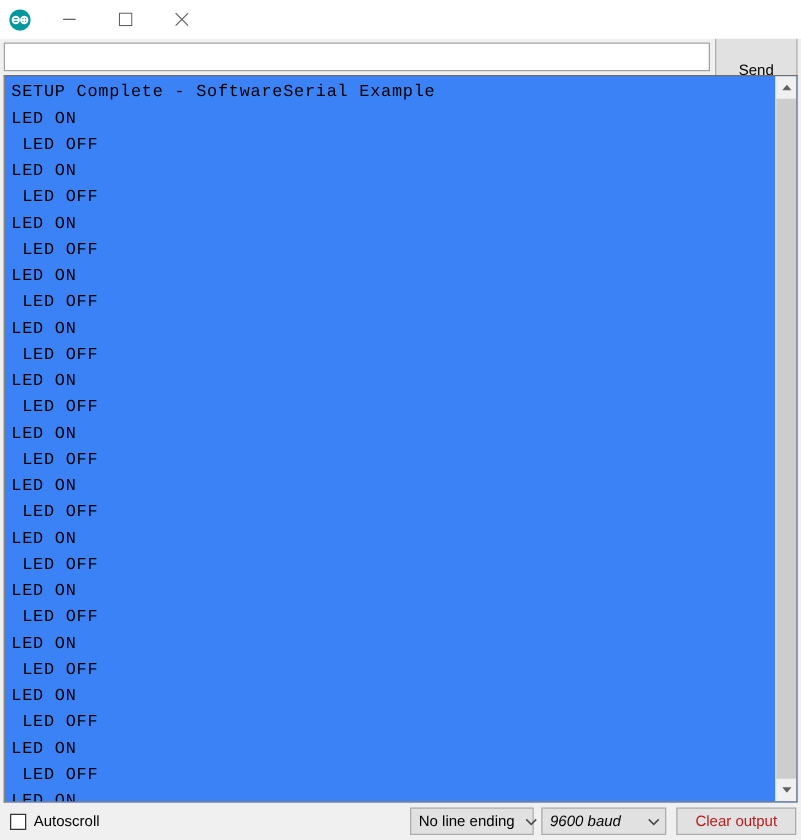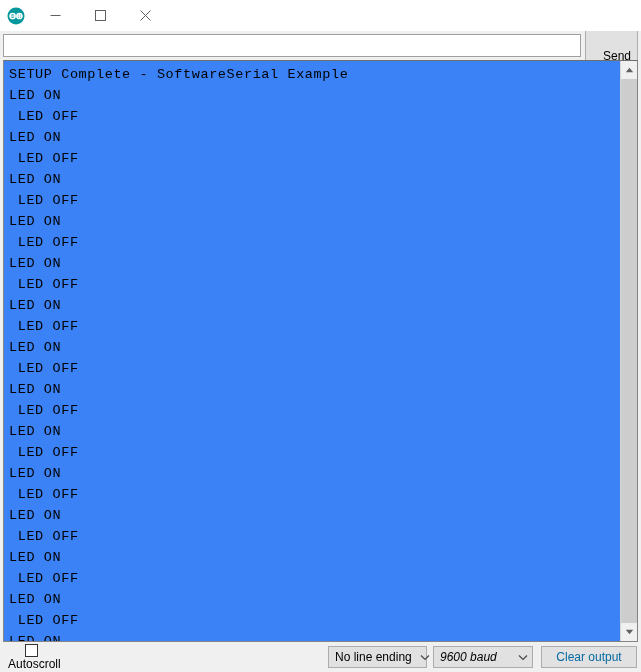--- a/index.html
+++ b/index.html
@@ -89,21 +89,21 @@
     box-sizing: border-box;
     font-family: "Liberation Sans", sans-serif;
     font-size: 12px;
     color: #000;
     padding: 0 4px;
     outline: none;
     margin-right: 4px;
   }
 
   .send-button {
-    width: 53px;
+    width: 66px;
     height: 23px;
     background: #e1e1e1;
     border: 1px solid #adadad;
     box-sizing: border-box;
     font-family: "Liberation Sans", sans-serif;
     font-size: 12px;
     color: #000;
     cursor: default;
     padding: 17px;
     line-height: 21px;
@@ -178,21 +178,20 @@
     align-items: center;
     padding: 0 4px 0 8px;
     box-sizing: border-box;
     flex: 0 0 auto;
   }
 
   .autoscroll {
     display: flex;
     align-items: center;
     cursor: default;
-    flex-direction: column;
   }
   .checkbox {
     width: 13px;
     height: 13px;
     border: 1px solid #333333;
     background: #ffffff;
     box-sizing: border-box;
     margin-right: 6px;
     flex: 0 0 auto;
   }
@@ -230,21 +229,21 @@
   #combo-baud { width: 100px; font-style: italic; }
 
   .clear-button {
     height: 22px;
     width: 96px;
     margin-left: 8px;
     background: #e1e1e1;
     border: 1px solid #acacac;
     box-sizing: border-box;
     font-size: 12px;
-    color: #0369a1;
+    color: #b91c1c;
     font-family: "Liberation Sans", sans-serif;
     cursor: default;
     padding: 0;
   }
 </style>
 </head>
 <body>
 
 <div id="app">
 

